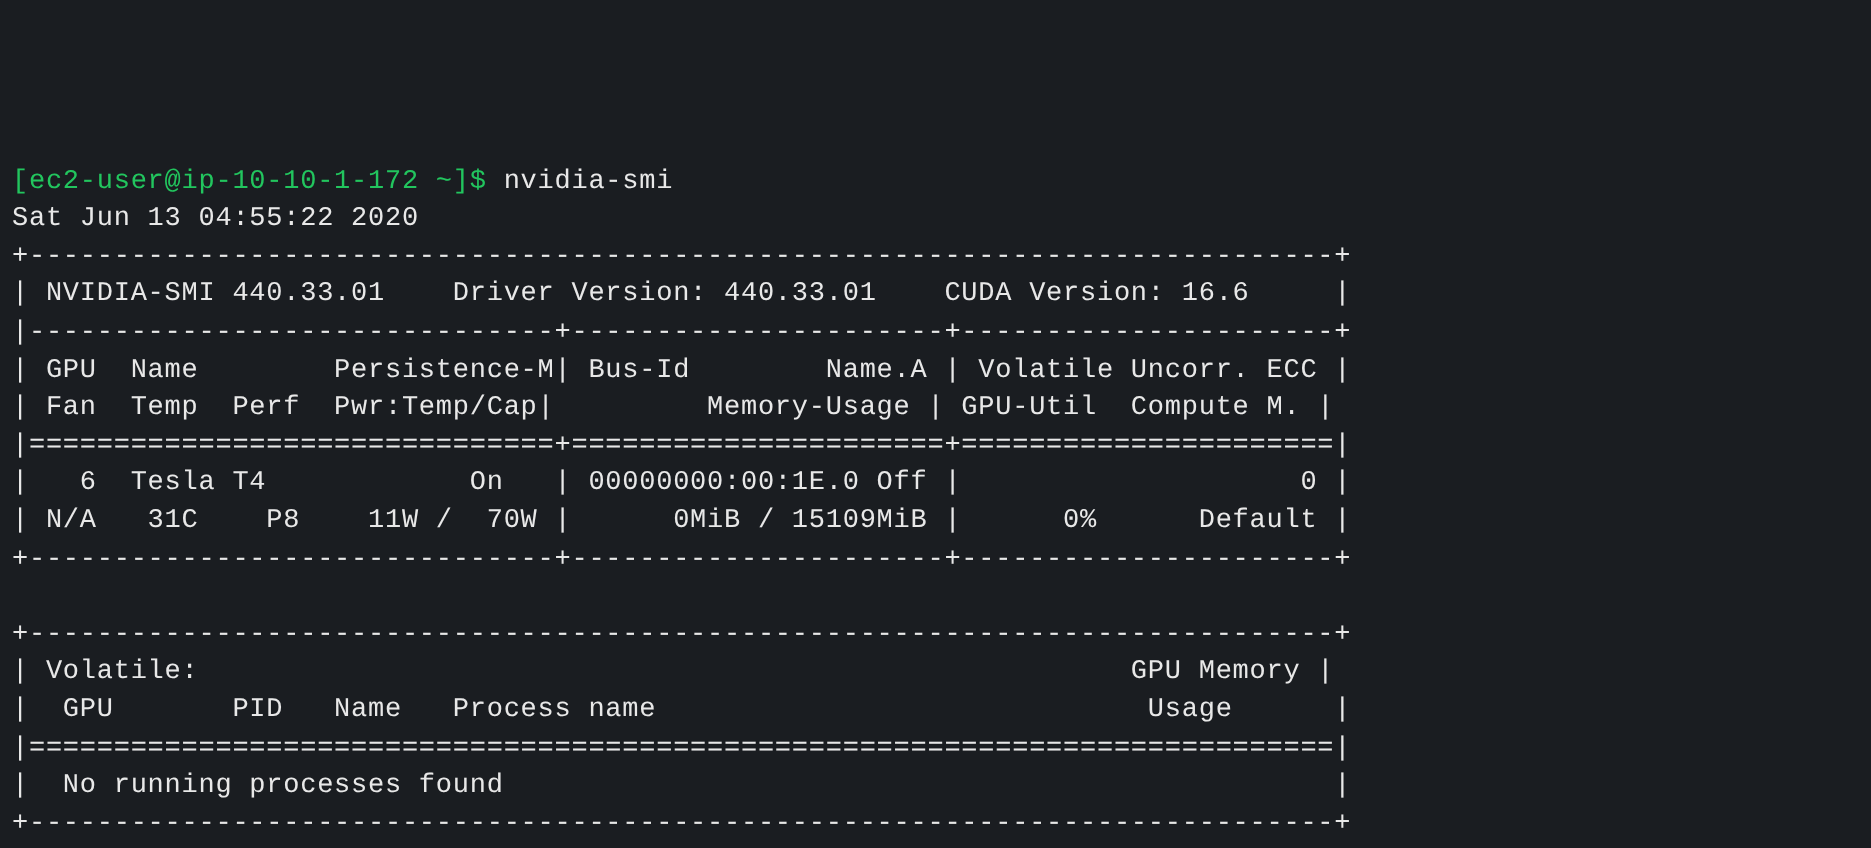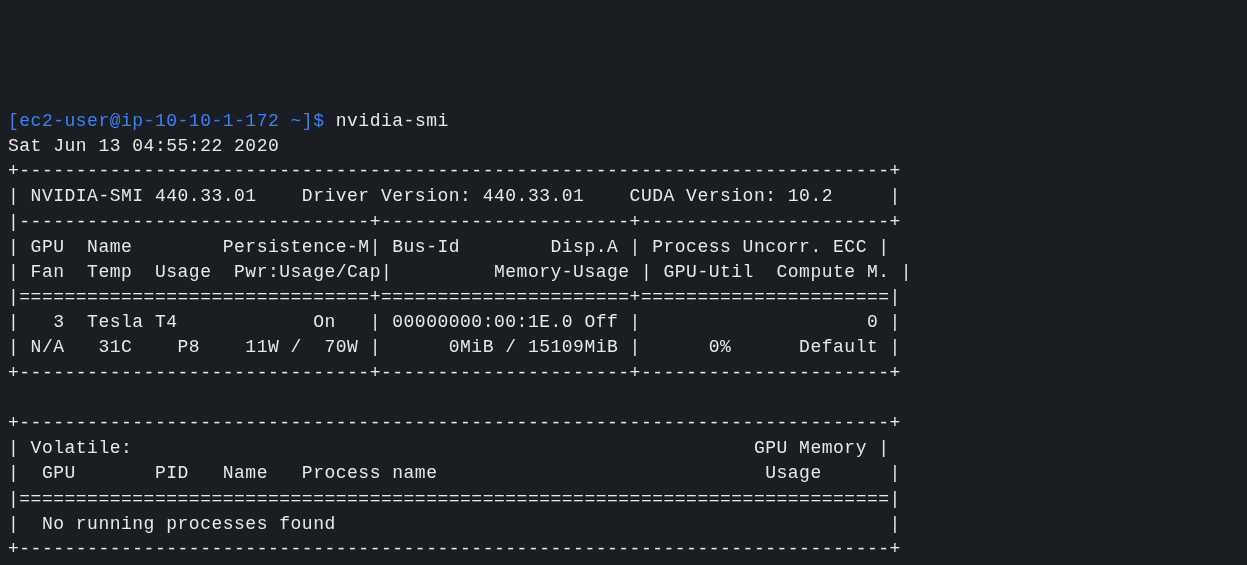--- a/index.html
+++ b/index.html
@@ -7,37 +7,37 @@
       padding: 8px;
       background-color: #1a1d21;
       color: #e8e8e8;
       font-family: 'Consolas', 'Monaco', 'Courier New', monospace;
       font-size: 18px;
       line-height: 1.4;
       white-space: pre;
       letter-spacing: 0.5px;
     }
     .prompt {
-      color: #3b82f6;
+      color: #22c55e;
     }
   </style>
 </head>
 <body>
 
 
 
 <div><span class="prompt">[ec2-user@ip-10-10-1-172 ~]$ </span><span>nvidia-smi</span>
 <span>Sat Jun 13 04:55:22 2020</span>
 <span>+-----------------------------------------------------------------------------+</span>
-<span>| NVIDIA-SMI 440.33.01    Driver Version: 440.33.01    CUDA Version: 10.2     |</span>
+<span>| NVIDIA-SMI 440.33.01    Driver Version: 440.33.01    CUDA Version: 16.6     |</span>
 <span>|-------------------------------+----------------------+----------------------+</span>
-<span>| GPU  Name        Persistence-M| Bus-Id        Disp.A | Process Uncorr. ECC |</span>
-<span>| Fan  Temp  Usage  Pwr:Usage/Cap|         Memory-Usage | GPU-Util  Compute M. |</span>
+<span>| GPU  Name        Persistence-M| Bus-Id        Name.A | Volatile Uncorr. ECC |</span>
+<span>| Fan  Temp  Perf  Pwr:Temp/Cap|         Memory-Usage | GPU-Util  Compute M. |</span>
 <span>|===============================+======================+======================|</span>
-<span>|   3  Tesla T4            On   | 00000000:00:1E.0 Off |                    0 |</span>
+<span>|   6  Tesla T4            On   | 00000000:00:1E.0 Off |                    0 |</span>
 <span>| N/A   31C    P8    11W /  70W |      0MiB / 15109MiB |      0%      Default |</span>
 <span>+-------------------------------+----------------------+----------------------+</span>
 <span>                                                                               </span>
 <span>+-----------------------------------------------------------------------------+</span>
 <span>| Volatile:                                                       GPU Memory |</span>
 <span>|  GPU       PID   Name   Process name                             Usage      |</span>
 <span>|=============================================================================|</span>
 <span>|  No running processes found                                                 |</span>
 <span>+-----------------------------------------------------------------------------+</span></div>
 

